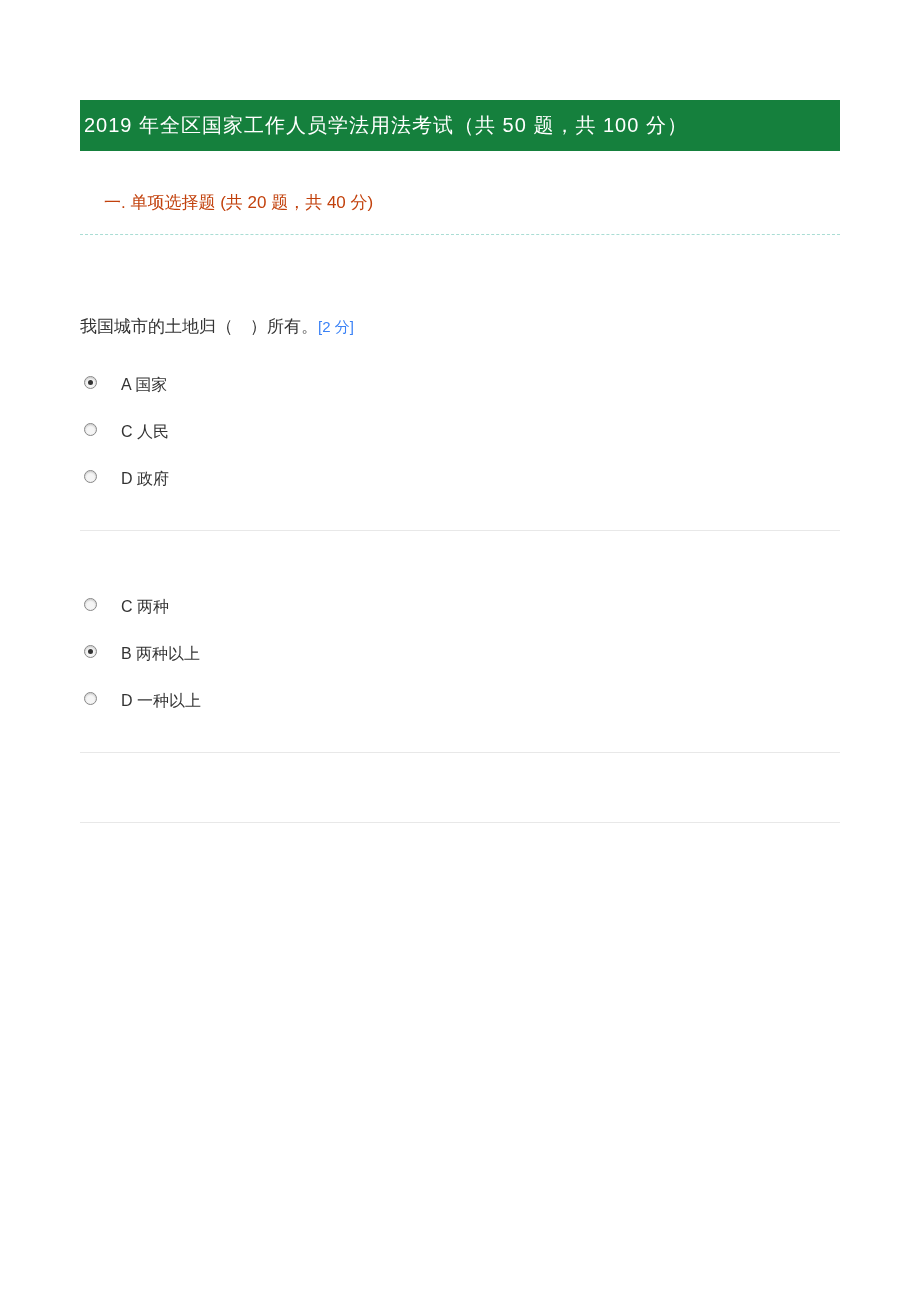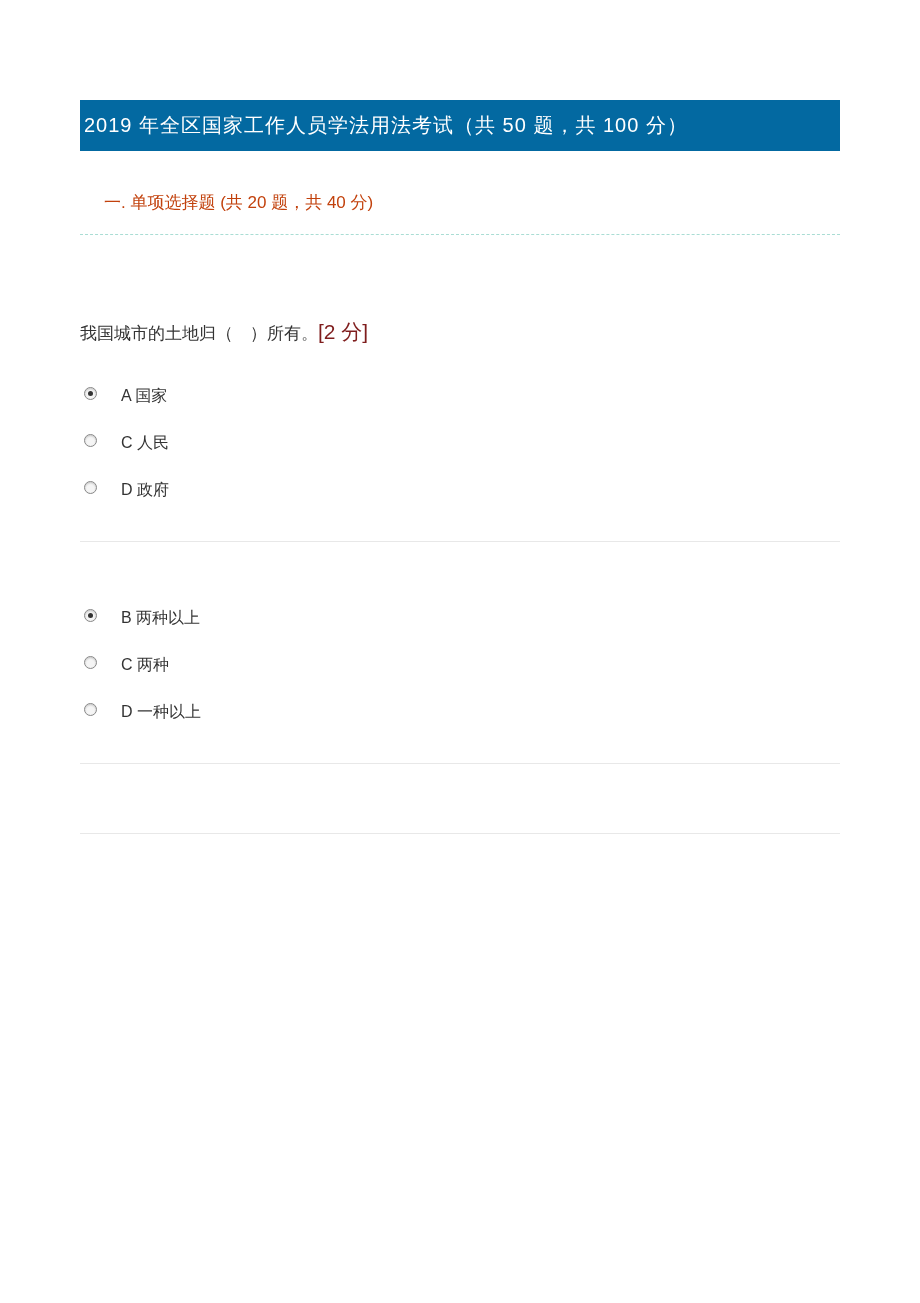--- a/index.html
+++ b/index.html
@@ -7,21 +7,21 @@
       padding: 0;
       box-sizing: border-box;
     }
     body {
       font-family: "Microsoft YaHei", "SimSun", Arial, sans-serif;
       background: #ffffff;
       width: 920px;
       padding: 100px 80px 40px 80px;
     }
     .header-bar {
-      background: #0369a1;
+      background: #15803d;
       color: #ffffff;
       font-size: 20px;
       padding: 12px 4px;
       font-weight: normal;
       letter-spacing: 1px;
     }
     .section-title {
       color: #c2410c;
       font-size: 17px;
       padding: 40px 0 20px 24px;
@@ -32,22 +32,22 @@
       padding: 60px 0 20px 0;
       border-bottom: 1px solid #e8e8e8;
     }
     .question-text {
       color: #333333;
       font-size: 17px;
       line-height: 2.6;
       margin-bottom: 20px;
     }
     .points {
-      color: #7f1d1d;
-      font-size: 21px;
+      color: #3b82f6;
+      font-size: 15px;
     }
     .option-row {
       display: flex;
       align-items: center;
       margin-bottom: 20px;
       padding-left: 4px;
     }
     .radio-outer {
       width: 13px;
       height: 13px;
@@ -106,28 +106,28 @@
         <span class="radio-outer"></span>
         <span class="option-label">C 人民</span>
       </div>
       <div class="option-row">
         <span class="radio-outer"></span>
         <span class="option-label">D 政府</span>
       </div>
     </div>
     <div class="question-block">
       <div class="option-row">
+        <span class="radio-outer"></span>
+        <span class="option-label">C 两种</span>
+      </div>
+      <div class="option-row">
         <span class="radio-outer selected">
           <span class="radio-inner"></span>
         </span>
         <span class="option-label">B 两种以上</span>
-      </div>
-      <div class="option-row">
-        <span class="radio-outer"></span>
-        <span class="option-label">C 两种</span>
       </div>
       <div class="option-row">
         <span class="radio-outer"></span>
         <span class="option-label">D 一种以上</span>
       </div>
     </div>
   </div>
 
 <div class="spacer-block"></div>
 

